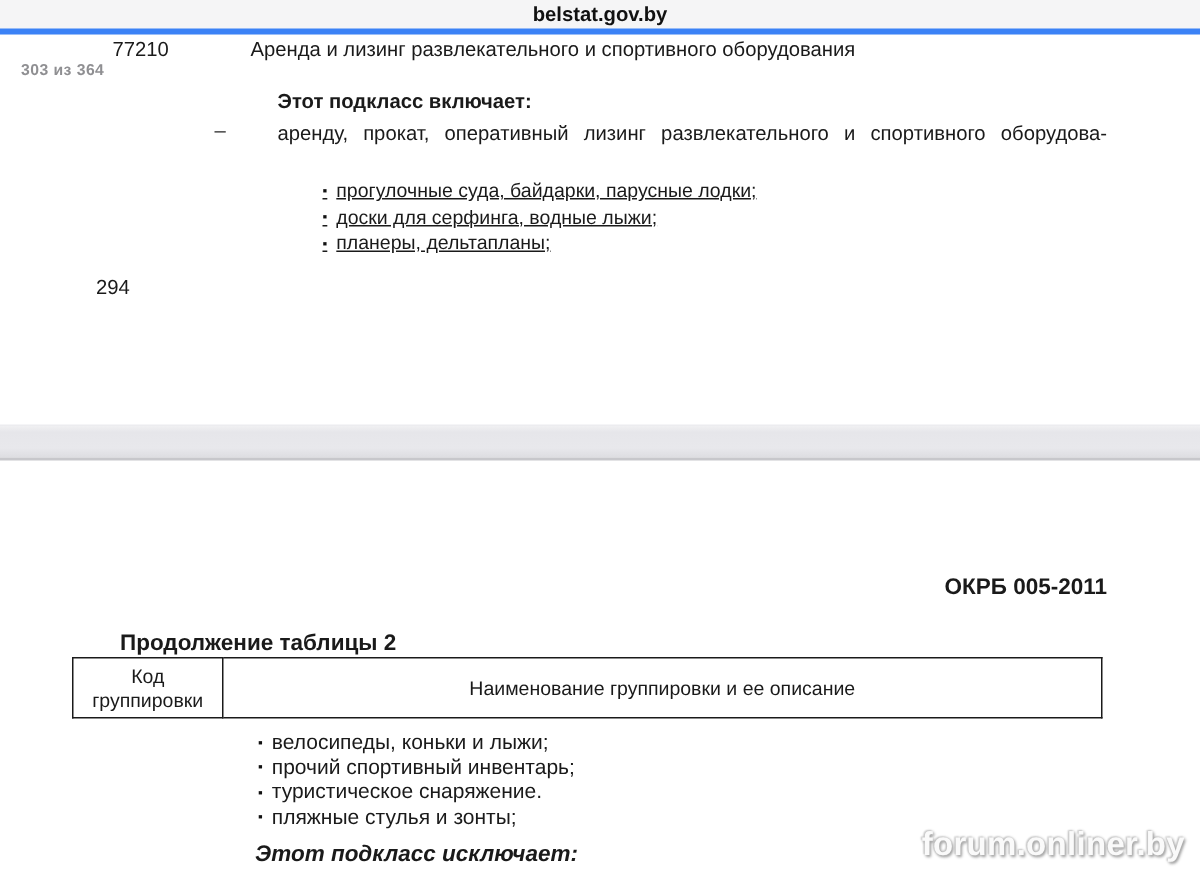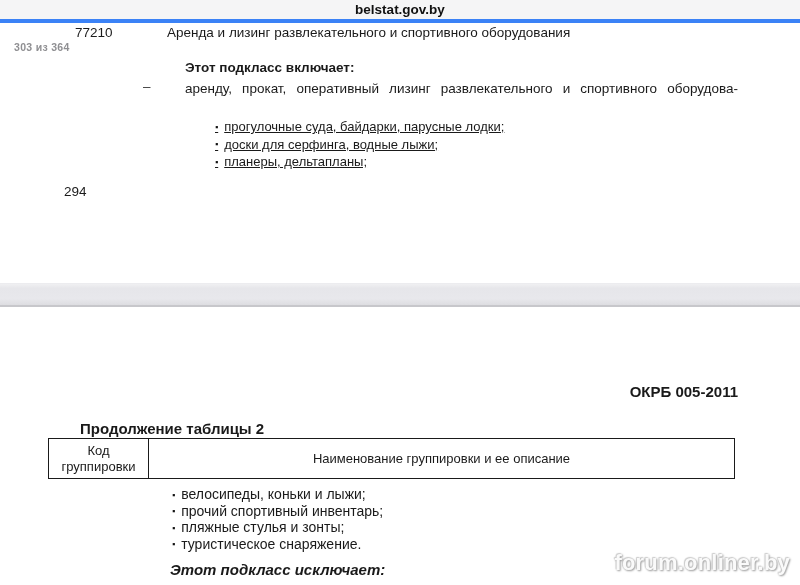--- a/index.html
+++ b/index.html
@@ -107,22 +107,22 @@
           <tr>
         <th class="c1">Код группировки</th>
         <th class="c2">Наименование группировки и ее описание</th>
       </tr>
     </tbody>
       </table>
 
     <ul class="bullets2">
       <li><span class="blt">▪</span><span>велосипеды, коньки и лыжи;</span></li>
       <li><span class="blt">▪</span><span>прочий спортивный инвентарь;</span></li>
+      <li><span class="blt">▪</span><span>туристическое снаряжение.</span></li>
       <li><span class="blt">▪</span><span>пляжные стулья и зонты;</span></li>
-      <li><span class="blt">▪</span><span>туристическое снаряжение.</span></li>
     </ul>
 
     <div class="excludes-heading">Этот подкласс исключает:</div>
   </section>
 
   <div class="watermark">forum.onliner.by</div>
 
 </div>
 
 </body></html>

